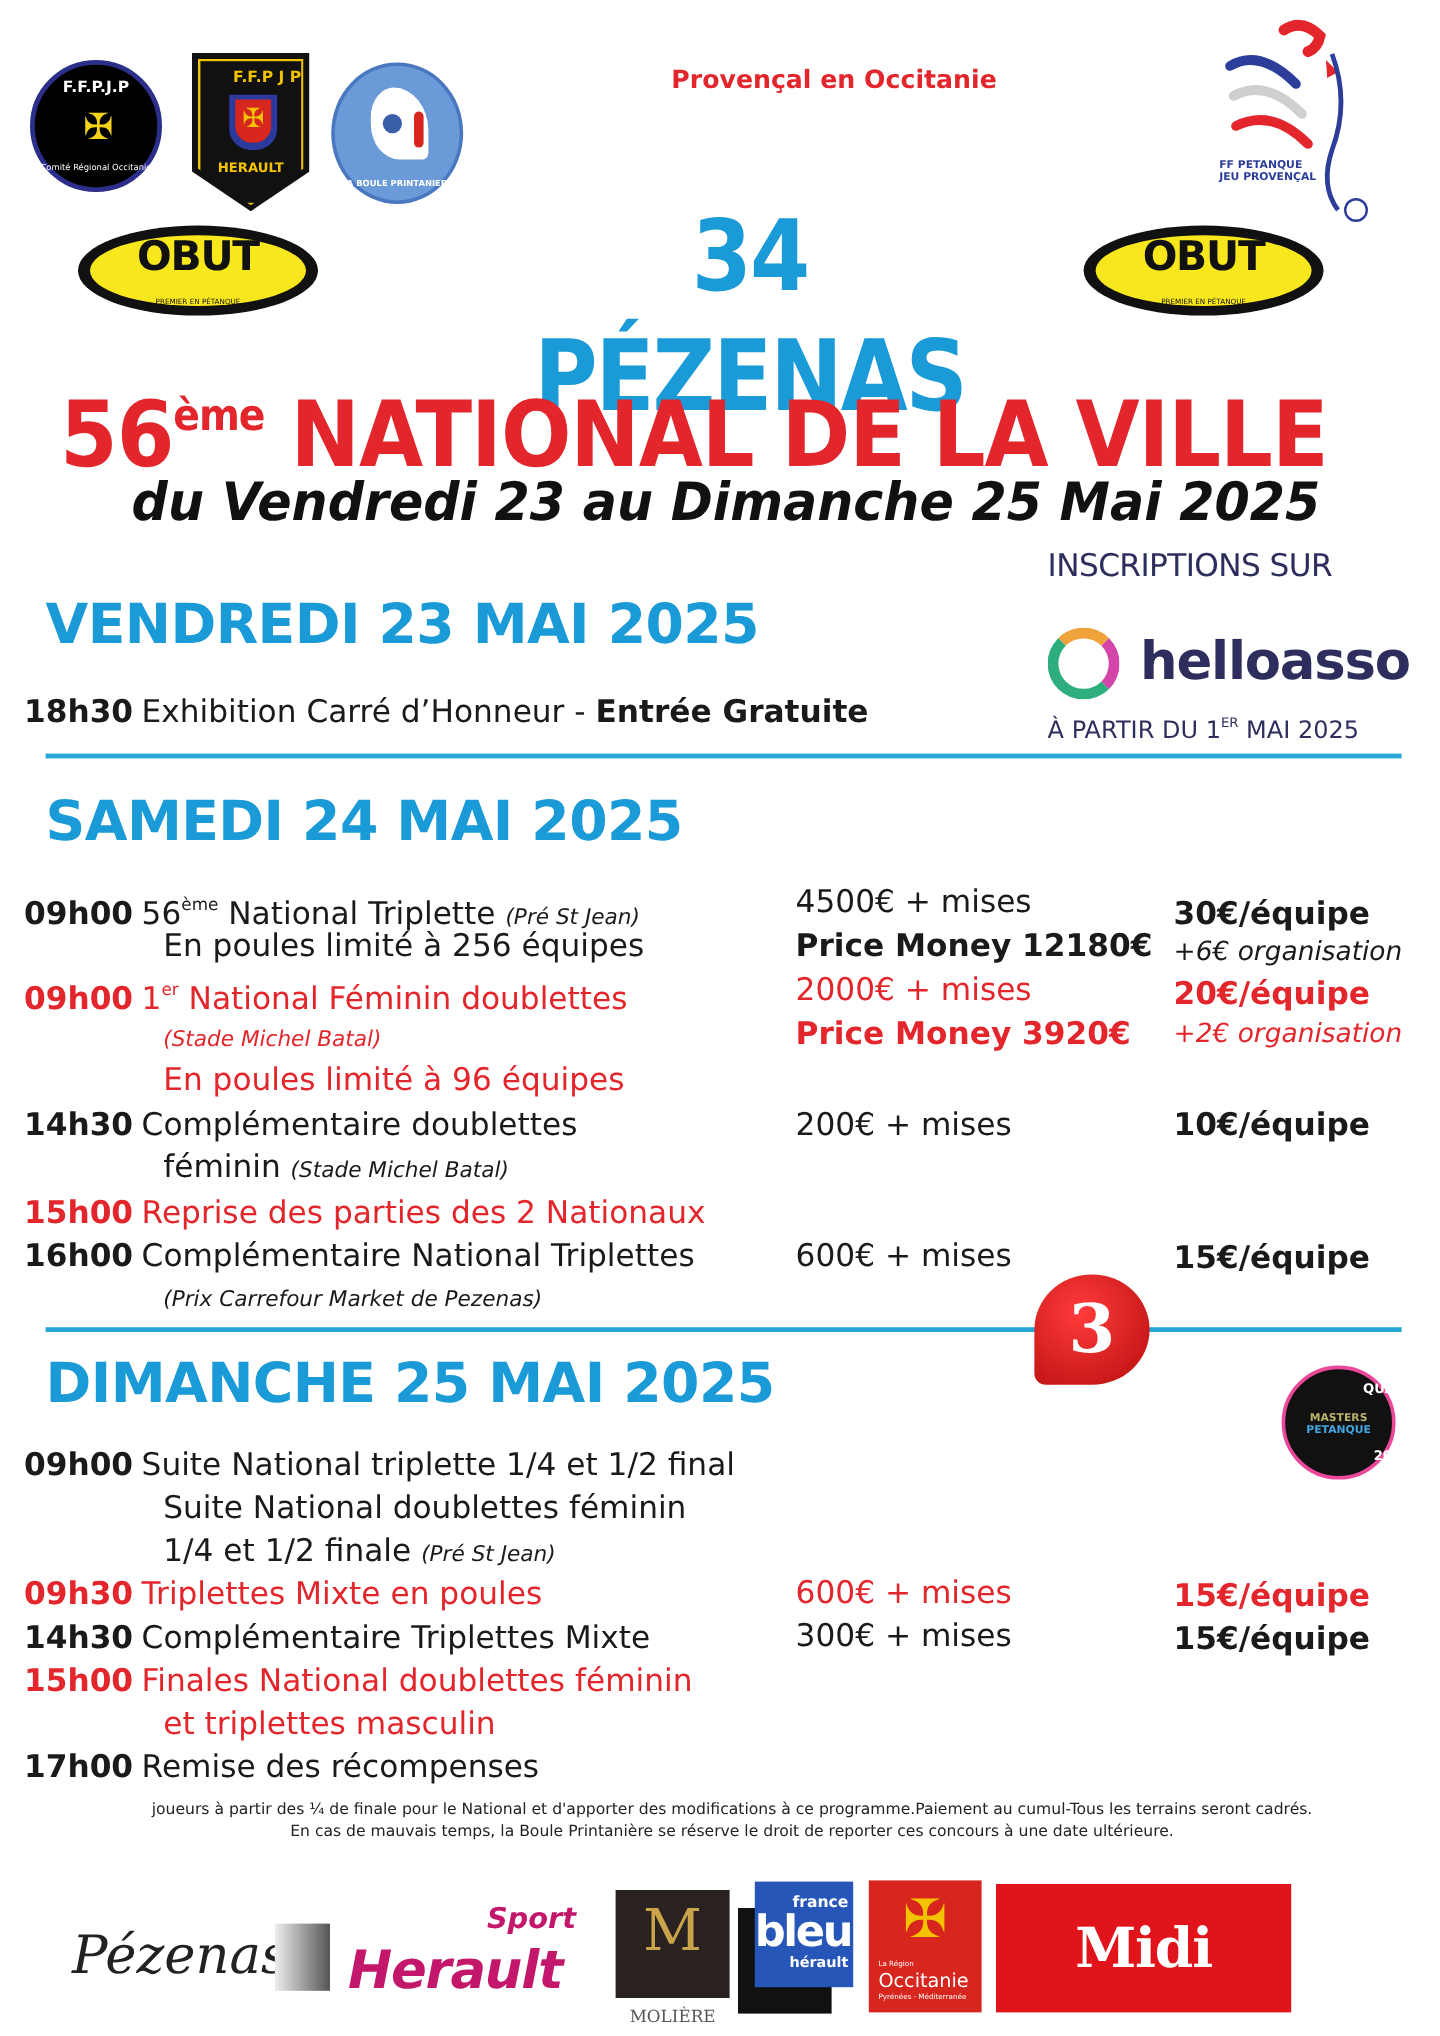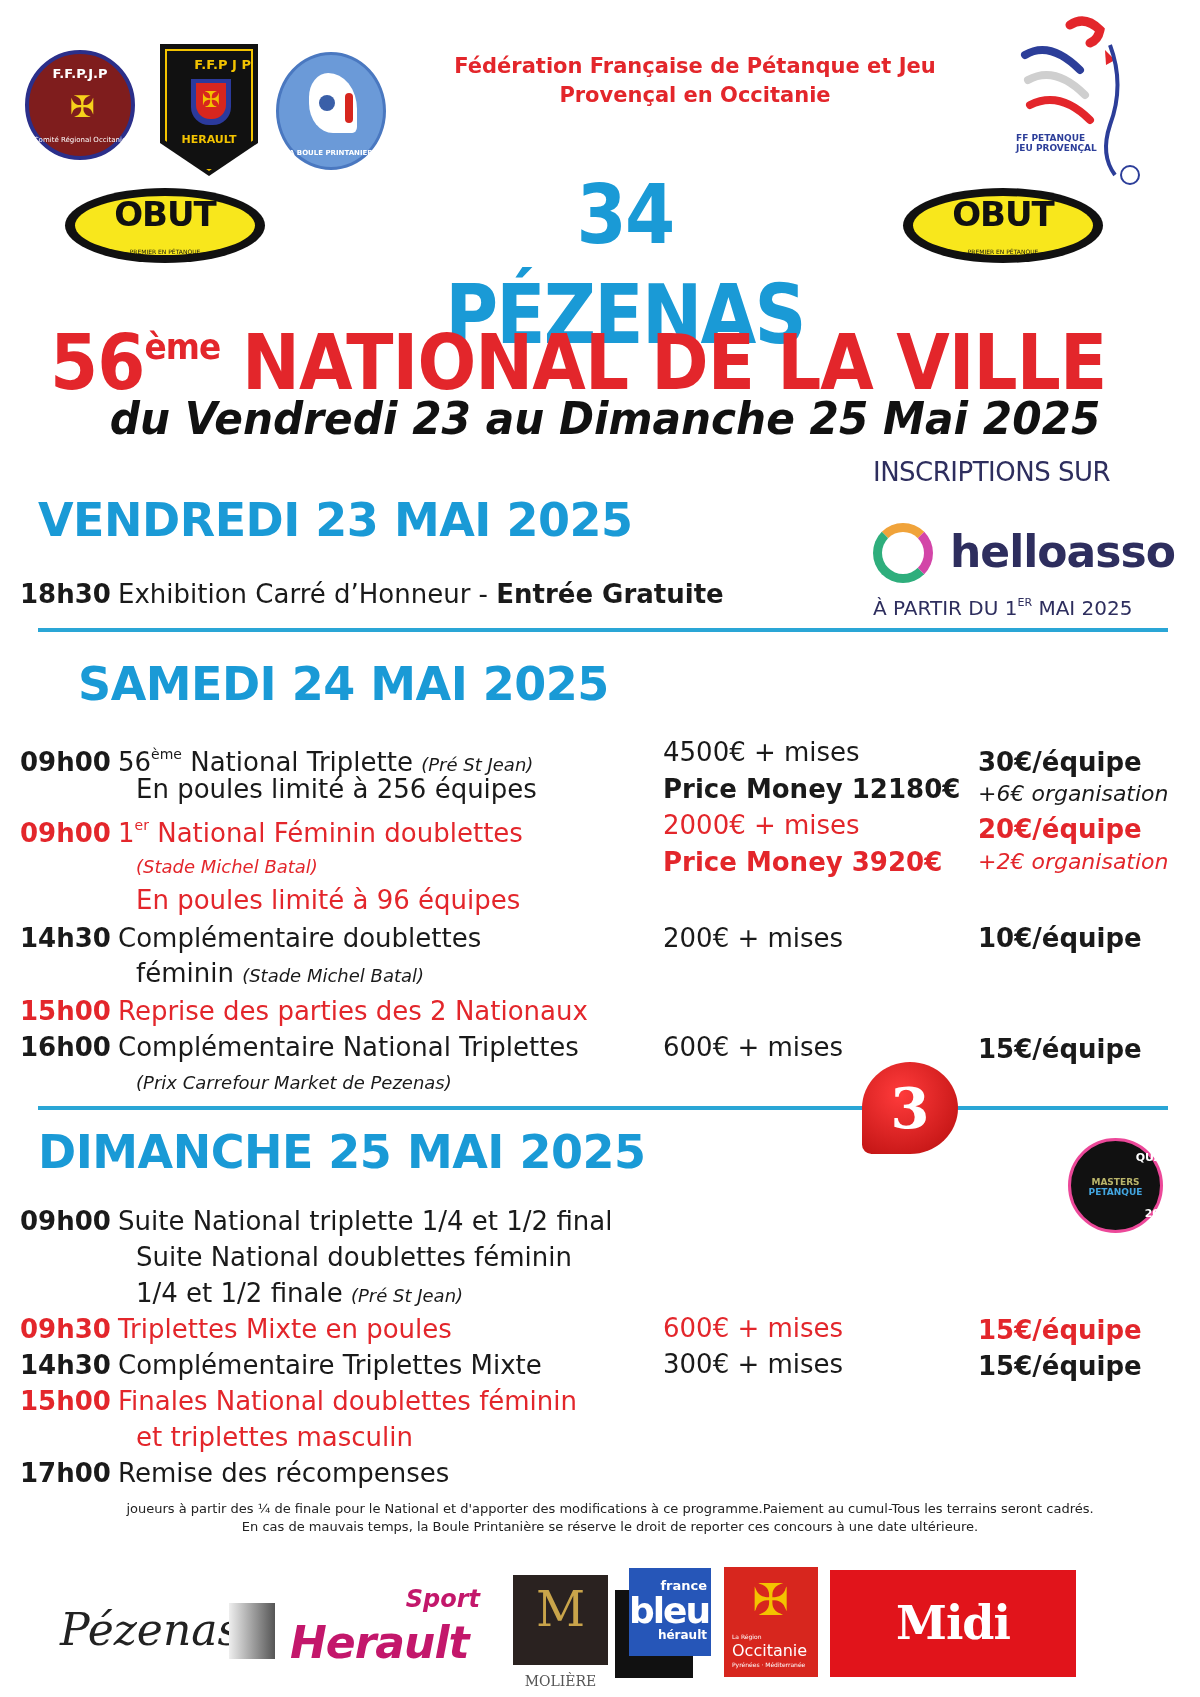--- a/index.html
+++ b/index.html
@@ -2,21 +2,21 @@
 <html><head>
 <meta charset="utf-8">
 <style>
   * { box-sizing: border-box; margin: 0; padding: 0; }
   html, body { width: 1200px; height: 1697px; background: #ffffff; overflow: hidden; }
   body { position: relative; font-family: "DejaVu Sans", sans-serif; color: #111; }
   .abs { position: absolute; }
 
   
   .logo-ffpjp-occ { left: 25px; top: 50px; width: 110px; height: 110px; border-radius: 50%;
-    background: #7f1d1d; border: 4px solid #2b2f8a; }
+    background: #000000; border: 4px solid #2b2f8a; }
   .logo-ffpjp-occ .t1 { position:absolute; top:12px; left:0; width:100%; text-align:center; color:#fff; font: bold 13px "DejaVu Sans", sans-serif; }
   .logo-ffpjp-occ .t2 { position:absolute; bottom:12px; left:0; width:100%; text-align:center; color:#fff; font: 7px "DejaVu Sans", sans-serif; }
   .logo-ffpjp-occ .cross { position:absolute; left:38px; top:38px; width:30px; height:30px; color:#f6d21b; font-size:30px; line-height:30px; text-align:center; }
 
   .logo-ffpjp-her { left: 160px; top: 44px; width: 98px; height: 132px; background:#111;
     clip-path: polygon(0 0, 100% 0, 100% 75%, 50% 100%, 0 75%); }
   .logo-ffpjp-her .inner { position:absolute; left:5px; top:5px; right:5px; bottom:5px; border:2px solid #f3c300;
     clip-path: polygon(0 0, 100% 0, 100% 75%, 50% 100%, 0 75%); }
   .logo-ffpjp-her .t1 { position:absolute; top:6px; width:100%; text-align:right; color:#f3c300; font: bold 13px "DejaVu Sans", sans-serif; }
   .logo-ffpjp-her .shield { position:absolute; left:24px; top:28px; width:40px; height:46px; background:#2b3a9c; border-radius: 0 0 18px 18px; }
@@ -135,21 +135,20 @@
 </div>
 
 <div class="abs logo-boule">
   <div class="horse"></div>
   <div class="ball"></div>
   <div class="flame"></div>
   <span class="t">LA BOULE PRINTANIERE</span>
 </div>
 
 <div class="abs fed-title">
-  <div>Fédération Française de Pétanque et Jeu</div>
   <div>Provençal en Occitanie</div>
 </div>
 
 <div class="abs logo-rooster">
   <svg width="150" height="170" viewBox="0 0 150 170">
     <path d="M60 10 Q75 0 90 15 Q88 25 80 28" stroke="#e3262b" stroke-width="9" fill="none" stroke-linecap="round"></path>
     <path d="M95 35 L105 45 L96 50" fill="#e3262b"></path>
     <path d="M100 30 Q115 70 100 110 Q90 140 105 160" stroke="#2c3e99" stroke-width="4" fill="none"></path>
     <path d="M15 40 Q40 25 70 55" stroke="#2c3e99" stroke-width="8" fill="none" stroke-linecap="round"></path>
     <path d="M18 65 Q45 50 75 80" stroke="#cfcfcf" stroke-width="8" fill="none" stroke-linecap="round"></path>
@@ -185,21 +184,21 @@
 
 <div class="abs hello-head">INSCRIPTIONS SUR</div>
 <div class="abs hello-logo"></div>
 <div class="abs hello-word">helloasso</div>
 <div class="abs hello-sub">
   <span>À PARTIR DU 1</span><sup>ER</sup><span> MAI 2025</span>
 </div>
 
 <div class="abs divider" style="left:38px; top:628px; width:1130px;"></div>
 
-<div class="abs day-head" style="left:38px; top:657px;margin-left:40px;">SAMEDI 24 MAI 2025</div>
+<div class="abs day-head" style="left:38px; top:657px;">SAMEDI 24 MAI 2025</div>
 
 <div class="row" style="top:737px;">
   <span class="time">09h00</span><span>56</span><sup>ème</sup><span> National Triplette </span><span class="it">(Pré St Jean)</span>
 </div>
 <div class="indent" style="top:772px;">En poules limité à 256 équipes</div>
 <div class="col2" style="top:735px;">4500€ + mises</div>
 <div class="col2 b" style="top:772px;">Price Money 12180€</div>
 <div class="col3" style="top:745px;">30€/équipe</div>
 <div class="col3 note" style="top:777px;">+6€ organisation</div>
 

